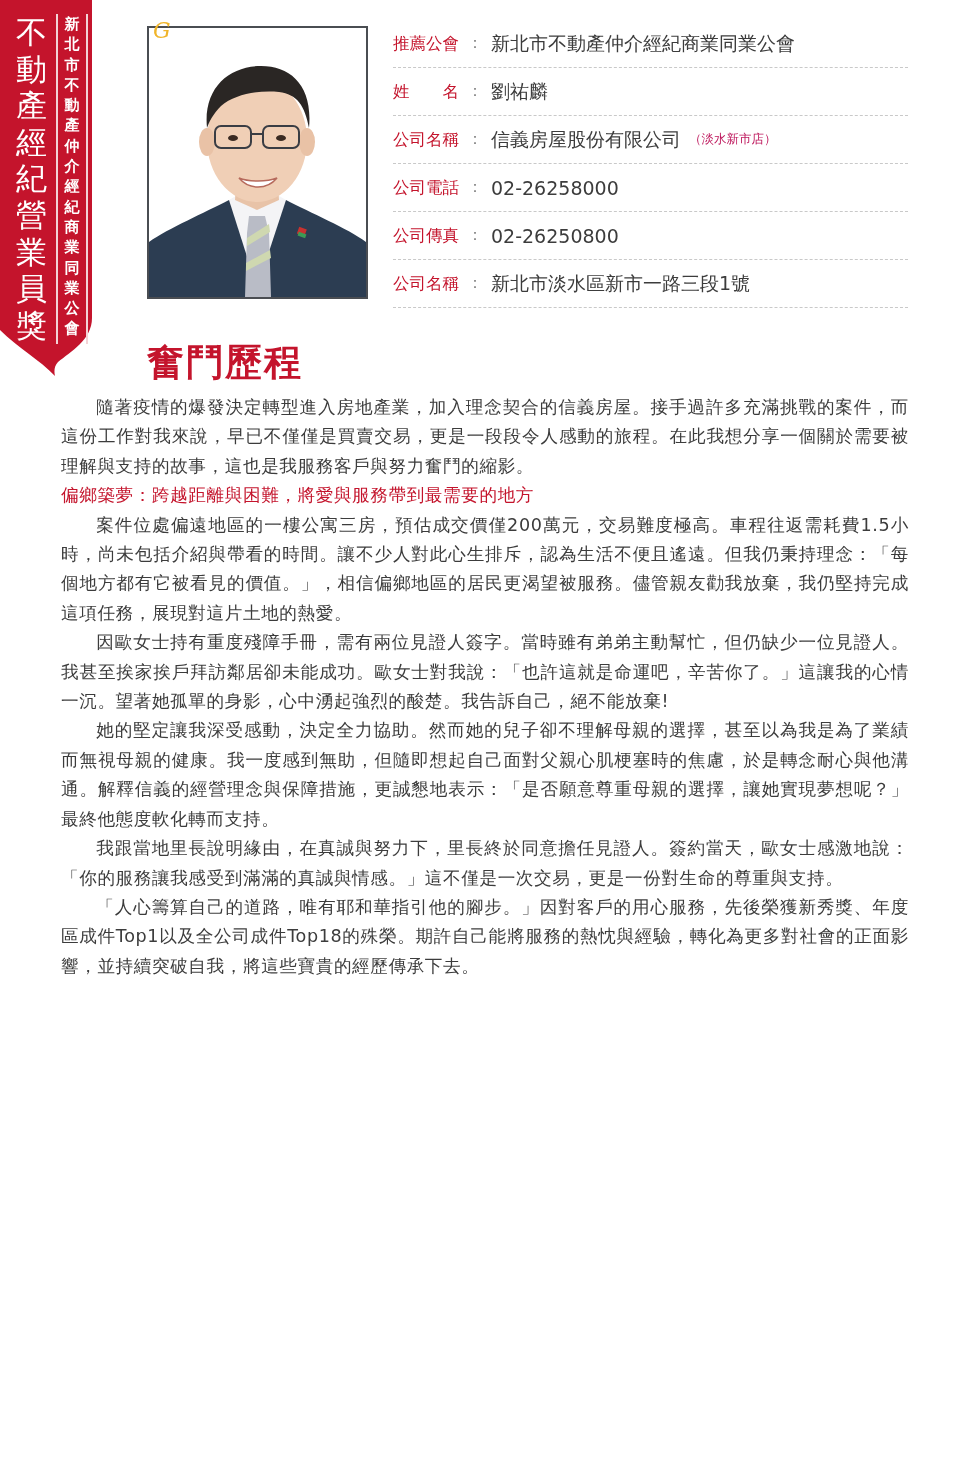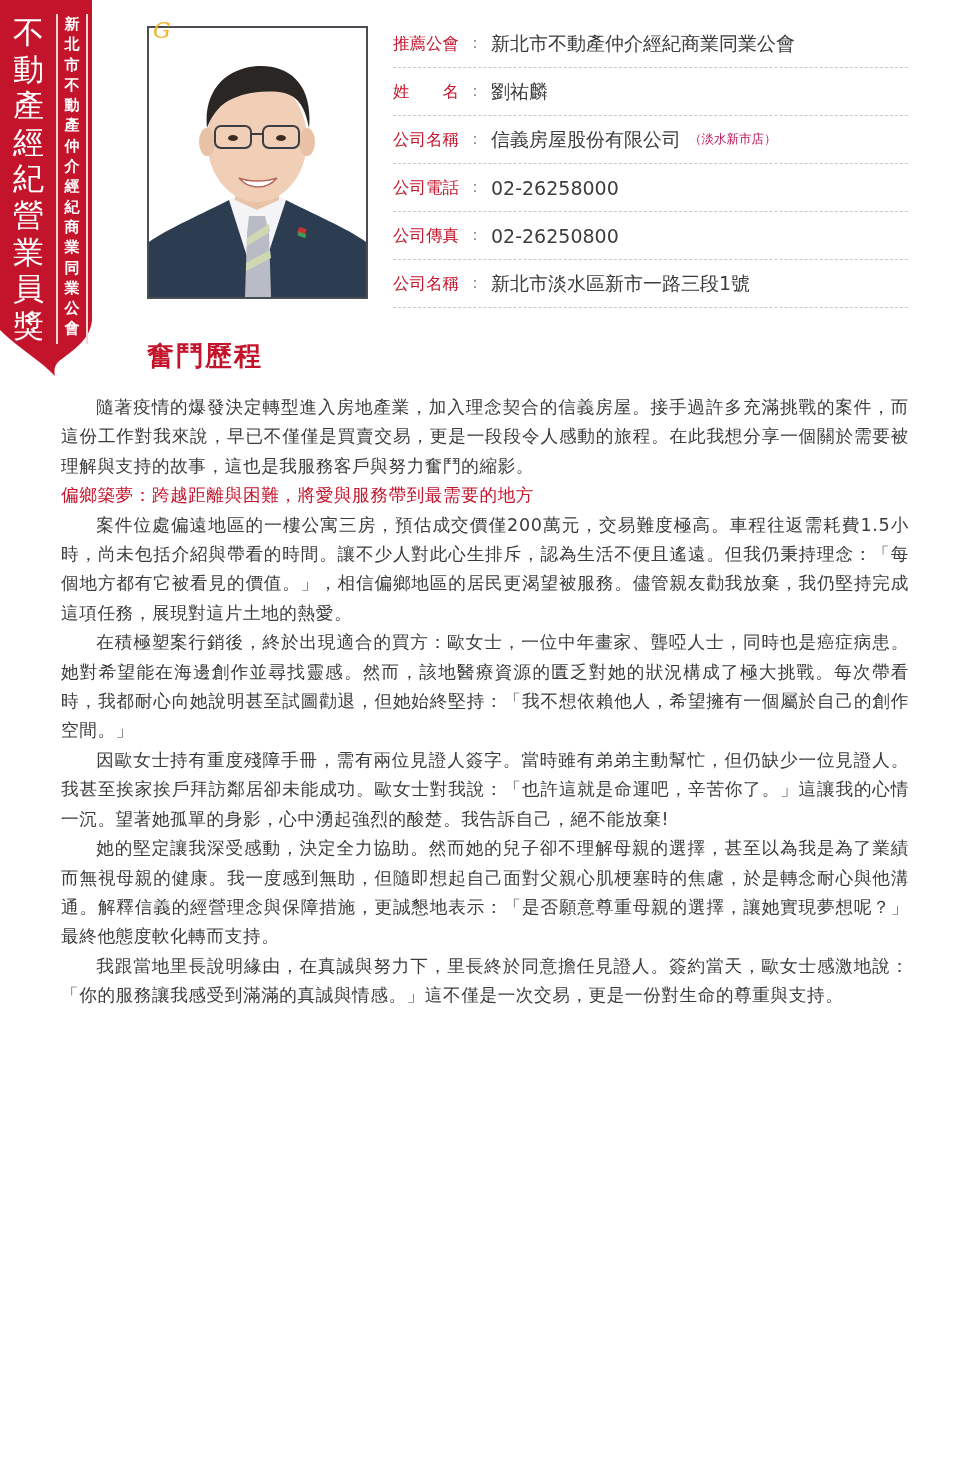--- a/index.html
+++ b/index.html
@@ -3,22 +3,22 @@
   <meta charset="utf-8">
   <style>
     * { box-sizing: border-box; margin: 0; padding: 0; }
     html, body { width: 968px; height: 1474px; background: #ffffff; }
     body { position: relative; font-family: "DejaVu Sans", "Liberation Sans", sans-serif; color: #3a3a3a; overflow: hidden; }
 
     
     .banner { position: absolute; left: 0; top: 0; width: 92px; height: 376px; }
     .banner svg.banner-shape { position: absolute; left: 0; top: 0; }
     .banner-title {
-      position: absolute; left: 2px; top: 14px; width: 42px;
-      color: #ffffff; font-size: 31px; line-height: 36.6px; text-align: right;
+      position: absolute; left: 16px; top: 14px; width: 42px;
+      color: #ffffff; font-size: 31px; line-height: 36.6px; text-align: left;
       font-family: "DejaVu Sans", sans-serif; letter-spacing: 0;
       word-break: break-all;
     }
     .banner-rule { position: absolute; top: 14px; width: 1.5px; height: 330px; background: #f3d3d6; }
     .banner-rule.left { left: 56px; }
     .banner-rule.right { left: 86px; }
     .banner-sub {
       position: absolute; left: 58px; top: 14px; width: 28px;
       color: #ffffff; font-size: 15px; line-height: 20.3px; font-weight: bold; text-align: center;
       word-break: break-all;
@@ -39,21 +39,21 @@
       border-bottom: 1px dashed #c9c9c9; font-size: 18px;
     }
     .info-label { color: #c4142c; font-size: 16.5px; width: 70px; white-space: nowrap; display: flex; justify-content: space-between; }
     .info-colon { color: #888888; font-size: 16px; margin: 0 8px 0 4px; }
     .info-value { color: #3c3c3c; font-size: 19px; white-space: nowrap; }
     .info-note { color: #be185d; font-size: 12.5px; margin-left: 8px; }
 
     
     .section-title {
       position: absolute; left: 147px; top: 338px;
-      color: #c4142c; font-size: 27px; font-weight: bold; letter-spacing: 2px;
+      color: #c4142c; font-size: 37px; font-weight: bold; letter-spacing: 2px;
     }
     .story {
       position: absolute; left: 61px; top: 393px; width: 848px;
       font-size: 17.6px; line-height: 29.4px; color: #3c3c3c; letter-spacing: 0.6px;
       text-align: justify;
     }
     .story p { text-indent: 2em; }
     .story p.sub-heading { text-indent: 0; color: #c4142c; }
   </style>
 </head>
@@ -137,17 +137,17 @@
     <span class="info-value">新北市淡水區新市一路三段1號</span>
   </div>
 </div>
 
 <div class="section-title">奮鬥歷程</div>
 
 <div class="story">
   <p>隨著疫情的爆發決定轉型進入房地產業，加入理念契合的信義房屋。接手過許多充滿挑戰的案件，而這份工作對我來說，早已不僅僅是買賣交易，更是一段段令人感動的旅程。在此我想分享一個關於需要被理解與支持的故事，這也是我服務客戶與努力奮鬥的縮影。</p>
   <p class="sub-heading">偏鄉築夢：跨越距離與困難，將愛與服務帶到最需要的地方</p>
   <p>案件位處偏遠地區的一樓公寓三房，預估成交價僅200萬元，交易難度極高。車程往返需耗費1.5小時，尚未包括介紹與帶看的時間。讓不少人對此心生排斥，認為生活不便且遙遠。但我仍秉持理念：「每個地方都有它被看見的價值。」，相信偏鄉地區的居民更渴望被服務。儘管親友勸我放棄，我仍堅持完成這項任務，展現對這片土地的熱愛。</p>
-  <p>在積極塑案行銷後，終於出現適合的買方：歐女士，一位中年畫家、聾啞人士，同時也是癌症病患。她對希望能在海邊創作並尋找靈感。然而，該地醫療資源的匱乏對她的狀況構成了極大挑戰。每次帶看時，我都耐心向她說明甚至試圖勸退，但她始終堅持：「我不想依賴他人，希望擁有一個屬於自己的創作空間。」</p>
   <p>因歐女士持有重度殘障手冊，需有兩位見證人簽字。當時雖有弟弟主動幫忙，但仍缺少一位見證人。我甚至挨家挨戶拜訪鄰居卻未能成功。歐女士對我說：「也許這就是命運吧，辛苦你了。」這讓我的心情一沉。望著她孤單的身影，心中湧起強烈的酸楚。我告訴自己，絕不能放棄!</p>
   <p>她的堅定讓我深受感動，決定全力協助。然而她的兒子卻不理解母親的選擇，甚至以為我是為了業績而無視母親的健康。我一度感到無助，但隨即想起自己面對父親心肌梗塞時的焦慮，於是轉念耐心與他溝通。解釋信義的經營理念與保障措施，更誠懇地表示：「是否願意尊重母親的選擇，讓她實現夢想呢？」最終他態度軟化轉而支持。</p>
   <p>我跟當地里長說明緣由，在真誠與努力下，里長終於同意擔任見證人。簽約當天，歐女士感激地說：「你的服務讓我感受到滿滿的真誠與情感。」這不僅是一次交易，更是一份對生命的尊重與支持。</p>
+  <p>「人心籌算自己的道路，唯有耶和華指引他的腳步。」因對客戶的用心服務，先後榮獲新秀獎、年度區成件Top1以及全公司成件Top18的殊榮。期許自己能將服務的熱忱與經驗，轉化為更多對社會的正面影響，並持續突破自我，將這些寶貴的經歷傳承下去。</p>
 </div>
 
 </body></html>

